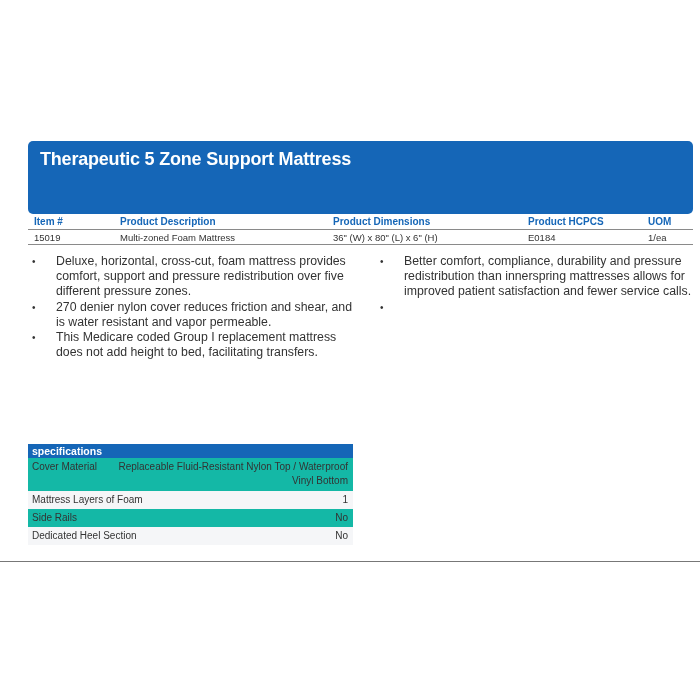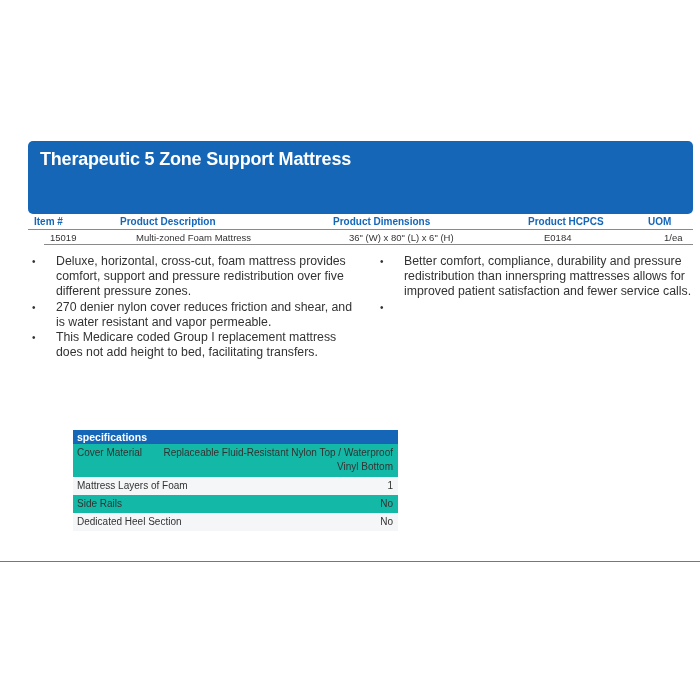--- a/index.html
+++ b/index.html
@@ -13,33 +13,33 @@
   }
   .banner-title {
     position:absolute; left:12px; top:8px; font-size:18px; font-weight:bold; color:#ffffff;
     letter-spacing:-0.2px;
   }
   .prod-table {
     position:absolute; left:28px; top:214px; width:665px; font-size:10px;
   }
   .prod-head, .prod-row { position:relative; height:15px; }
   .prod-head { border-bottom:1px solid #8a8a8a; color:#1566b7; font-weight:bold; font-size:10px; height:15px; }
-  .prod-row { border-bottom:1px solid #8a8a8a; color:#333; font-size:9.5px; height:14px;margin-left:16px; }
+  .prod-row { border-bottom:1px solid #8a8a8a; color:#333; font-size:9.5px; height:14px; }
   .cell { position:absolute; top:2px; white-space:nowrap; }
   .prod-row .cell { top:2px; }
   .c0 { left:6px; } .c1 { left:92px; } .c2 { left:305px; } .c3 { left:500px; } .c4 { left:620px; }
   .bullets {
     position:absolute; font-size:12.3px; line-height:15.2px; color:#333; margin:0; padding:0; list-style:none;
   }
   .bullets li { position:relative; padding-left:28px; }
   .bullets li .dot { position:absolute; left:4px; top:0; font-size:10px; }
   .bl { left:28px; top:254px; width:330px; }
   .br { left:376px; top:254px; width:320px; }
   .spec {
-    position:absolute; left:28px; top:430px; width:325px; font-size:10px; color:#333;margin-left:45px;
+    position:absolute; left:28px; top:444px; width:325px; font-size:10px; color:#333;
   }
   .spec-head { background:#1566b7; color:#fff; font-weight:bold; font-size:10.5px; height:14px; padding:0 4px; line-height:14px; }
   .spec-row { position:relative; padding:2px 4px; line-height:14px; }
   .spec-row.g { background:#14b8a6; }
   .spec-row.w { background:#f5f6f8; }
   .spec-row .lbl { display:inline-block; }
   .spec-row .val { position:absolute; right:5px; top:2px; text-align:right; }
   .spec-row.tall { height:29px; }
   .spec-row.tall .val { width:230px; }
   .bottom-rule { position:absolute; left:0; top:561px; width:700px; height:1px; background:#777; }

